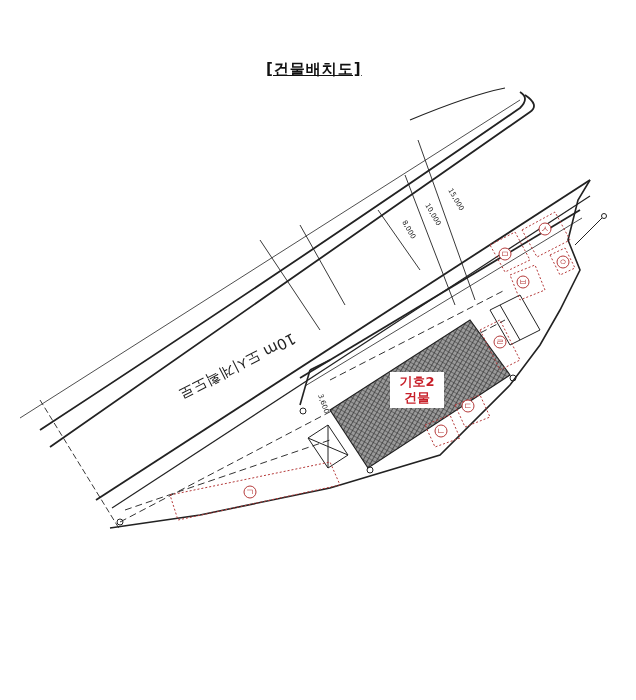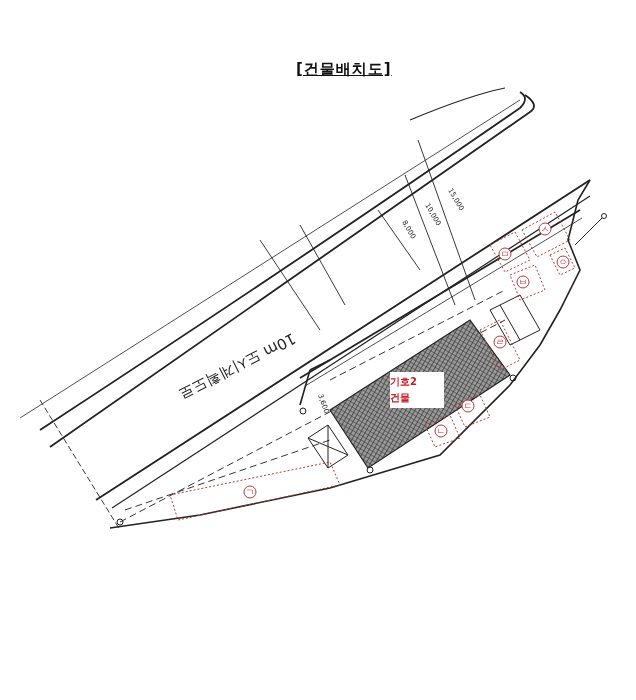--- a/index.html
+++ b/index.html
@@ -1,26 +1,26 @@
 <!DOCTYPE html>
 <html><head>
   <meta charset="utf-8">
   <style>
     html, body { margin: 0; padding: 0; background: #ffffff; }
     body { width: 636px; height: 700px; position: relative; overflow: hidden; font-family: "DejaVu Sans", sans-serif; }
     .title {
       position: absolute; left: 266px; top: 60px;
       font-size: 15px; font-weight: bold; color: #111;
-      text-decoration: underline; letter-spacing: 1px; margin-left: 30px;
+      text-decoration: underline; letter-spacing: 1px;
     }
     svg.plan { position: absolute; left: 0; top: 0; }
     .bldg-label {
       position: absolute; left: 390px; top: 372px; width: 54px;
       background: #ffffff; color: #c8202a; font-weight: bold;
-      font-size: 10px; line-height: 16px; padding: 2px 0;
+      font-size: 13px; line-height: 16px; text-align: center; padding: 2px 0;
     }
     .red-tag { font-family: "DejaVu Sans", sans-serif; font-size: 9px; fill: #b53a3a; }
     .dim-text { font-family: "DejaVu Sans", sans-serif; font-size: 7px; fill: #222; }
     .road-text { font-family: "DejaVu Sans", sans-serif; font-size: 15px; fill: #222; }
   </style>
 </head>
 <body>
 
 <div class="title">[건물배치도]</div>
 

